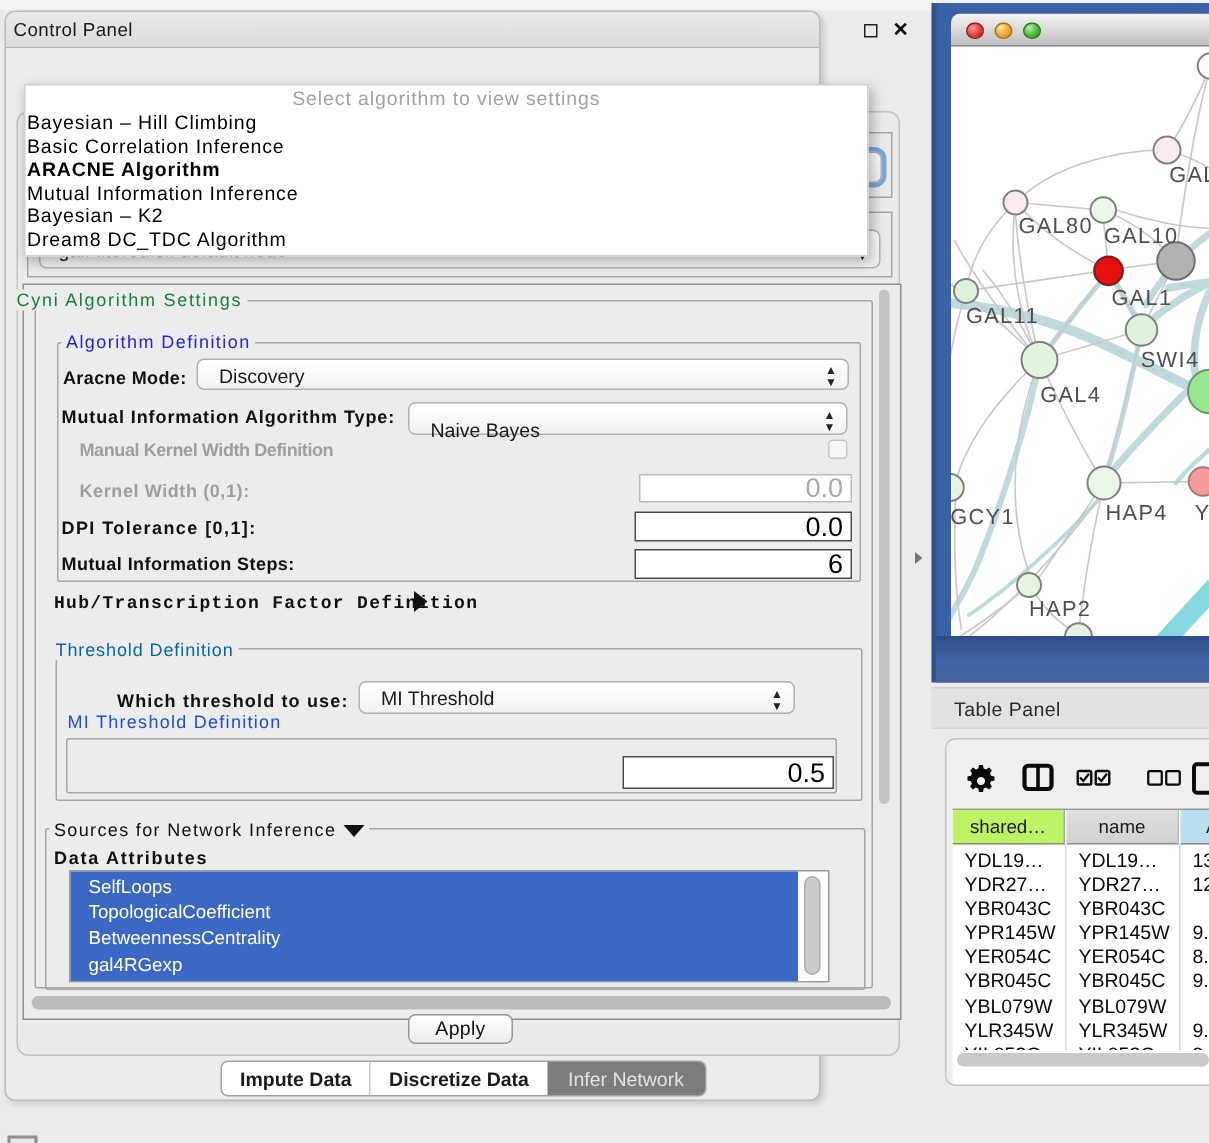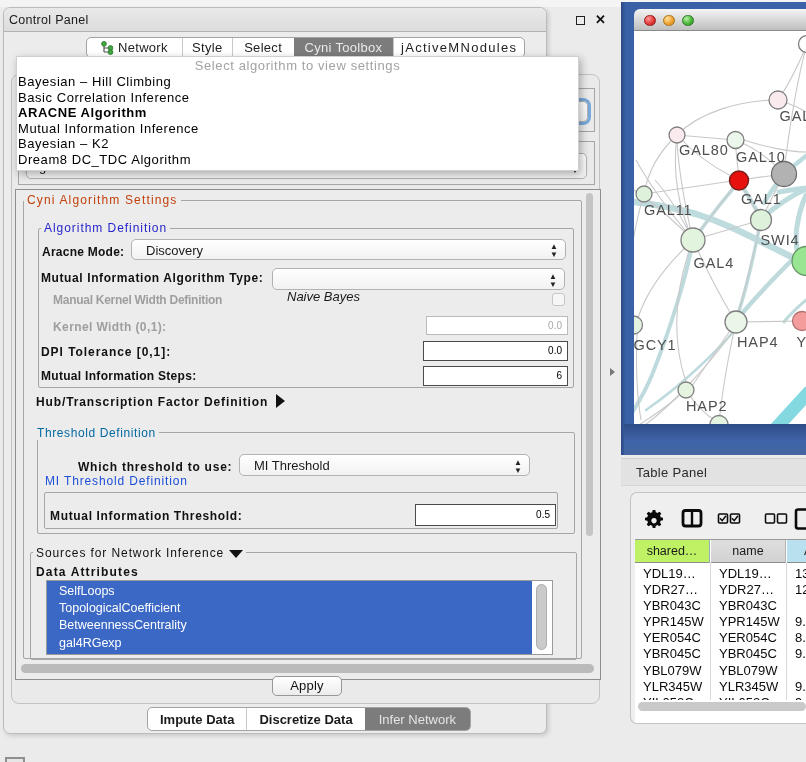--- a/index.html
+++ b/index.html
@@ -4,118 +4,100 @@
 <style>
 * { margin:0; padding:0; box-sizing:border-box; }
 html,body { width:806px; height:762px; overflow:hidden; }
 body { font-family:"Liberation Sans", sans-serif; background:#ebebeb; position:relative; }
 .abs { position:absolute; }
 .gray { color:#9b9b9b;padding-left:12px; }
 .lbl { font-size:12px; font-weight:bold; color:#111; letter-spacing:0.25px; white-space:nowrap; }
 .lbl.gray { color:#9e9e9e; }
 .combo { background:linear-gradient(#ffffff,#f2f2f2); border:1px solid #b2b2b2; border-radius:5px; font-size:13px; color:#1a1a1a; }
 .combo .ar { position:absolute; right:7px; top:0; height:100%; font-size:8px; color:#222; line-height:1; }
-.field { background:#fff; border:1px solid #4a4a4a; font-size:10px; color:#000; text-align:right; padding-right:5px; }
+.field { background:#fff; border:1px solid #4a4a4a; font-size:18px; color:#000; text-align:right; padding-right:5px; }
 .gbox { border:1px solid #a6a6a6; border-radius:2px; }
 .gtitle { position:absolute; font-size:12px; letter-spacing:0.25px; background:#ececec; padding:0 3px; white-space:nowrap; }
 </style>
 </head>
 <body>
 
 <div class="abs" style="left:0;top:0;width:806px;height:7px;background:#f4f4f4;"></div>
 
 <div class="abs" id="cp" style="left:3px;top:7px;width:544px;height:727px;background:#ececec;border:1px solid #bcbcbc;border-radius:7px;box-shadow:2px 2px 4px rgba(0,0,0,0.14);">
 
   <div class="abs" style="left:0;top:0;width:100%;height:24px;background:linear-gradient(#e9e9e9,#dcdcdc);border-bottom:1px solid #b3b3b3;border-radius:7px 7px 0 0;"></div>
   <div class="abs" style="left:5px;top:5px;font-size:12.5px;color:#1a1a1a;letter-spacing:0.3px;">Control Panel</div>
   <div class="abs" style="left:572px;top:8px;width:9px;height:9px;border:1.5px solid #222;"></div>
   <div class="abs" style="left:591px;top:4px;font-size:13px;font-weight:bold;color:#111;">✕</div>
 
-  <div class="abs" style="left:82px;top:29px;width:439px;height:21px;background:#fff;border:1px solid #a3a3a3;border-radius:5px;overflow:hidden;display:flex;font-size:13px;color:#222;letter-spacing:0.3px;">
-    <div style="width:96px;height:100%;display:flex;align-items:center;justify-content:center;border-right:1px solid #c9c9c9;">
-      <svg width="13" height="14" viewBox="0 0 13 14" style="margin-right:4px;">
-        <line x1="3" y1="3" x2="3" y2="11" stroke="#555" stroke-width="1.2"></line>
-        <line x1="3" y1="7" x2="9" y2="7" stroke="#555" stroke-width="1.2"></line>
-        <line x1="3" y1="11" x2="9" y2="11" stroke="#555" stroke-width="1.2"></line>
-        <circle cx="3" cy="2.8" r="2.4" fill="#44a544" stroke="#2a7a2a" stroke-width="0.8"></circle>
-        <circle cx="9.5" cy="7" r="2.4" fill="#44a544" stroke="#2a7a2a" stroke-width="0.8"></circle>
-        <circle cx="9.5" cy="11.2" r="2.4" fill="#44a544" stroke="#2a7a2a" stroke-width="0.8"></circle>
-      </svg>
-      <span>Network</span>
-    </div>
-    <div style="width:50px;height:100%;display:flex;align-items:center;justify-content:center;border-right:1px solid #c9c9c9;">Style</div>
-    <div style="width:61px;height:100%;display:flex;align-items:center;justify-content:center;">Select</div>
-    <div style="width:100px;height:100%;display:flex;align-items:center;justify-content:center;background:#7c7c7c;color:#e9e9e9;">Cyni Toolbox</div>
-    <div style="width:131px;height:100%;display:flex;align-items:center;justify-content:center;border-left:1px solid #c9c9c9;letter-spacing:1.3px;">jActiveMNodules</div>
-  </div>
 
   <div class="abs" style="left:7px;top:66px;width:589px;height:630px;background:#eaeaea;border:1px solid #c2c2c2;border-radius:8px;"></div>
 
   <div class="abs" style="left:14px;top:80px;width:577px;height:44px;border:1px solid #a5a5a5;"></div>
 
   <div class="abs combo" style="left:24px;top:93px;width:560px;height:21px;box-shadow:0 0 0 3px rgba(90,152,214,0.8);"></div>
 
   <div class="abs" style="left:14px;top:133px;width:577px;height:44px;border:1px solid #a5a5a5;"></div>
   <div class="abs combo" style="left:22px;top:145px;width:561px;height:26px;">
     <span style="position:absolute;left:12px;top:5px;">galFiltered.sif default node</span>
     <span class="ar" style="top:5px;">▲<br>▼</span>
   </div>
 
   <div class="abs" style="left:11px;top:181px;width:586px;height:491px;border:1px solid #8e8e8e;background:#ececec;"></div>
 
   <div class="abs" style="left:582px;top:185px;width:7px;height:343px;background:#c4c4c4;border-radius:4px;"></div>
 
   <div class="abs" style="left:17px;top:656px;width:573px;height:9px;background:#bbbbbb;border-radius:5px;"></div>
 
   <div class="abs gbox" style="left:19px;top:192px;width:559px;height:459px;"></div>
-  <div class="gtitle" style="left:20px;top:185px;color:#c2410c;letter-spacing:1.15px;">Cyni Algorithm Settings</div>
+  <div class="gtitle" style="left:4px;top:185px;color:#15803d;letter-spacing:1.15px;">Cyni Algorithm Settings</div>
 
   <div class="abs gbox" style="left:34px;top:220px;width:536px;height:160px;"></div>
   <div class="gtitle" style="left:37px;top:213px;color:#2626cc;letter-spacing:0.95px;">Algorithm Definition</div>
 
   <div class="abs lbl" style="left:38px;top:237px;">Aracne Mode:</div>
   <div class="abs combo" style="left:127px;top:231px;width:435px;height:21px;">
     <span style="position:absolute;left:14px;top:3px;">Discovery</span>
     <span class="ar" style="top:3px;">▲<br>▼</span>
   </div>
 
   <div class="abs lbl" style="left:37px;top:263px;letter-spacing:0.6px;">Mutual Information Algorithm Type:</div>
   <div class="abs combo" style="left:268px;top:260px;width:293px;height:22px;">
-    <span style="position:absolute;left:14px;top:20px;font-style:italic;">Naive Bayes</span>
+    <span style="position:absolute;left:14px;top:10px;">Naive Bayes</span>
     <span class="ar" style="top:4px;">▲<br>▼</span>
   </div>
 
   <div class="abs lbl gray" style="left:37px;top:285px;letter-spacing:-0.27px;">Manual Kernel Width Definition</div>
   <div class="abs" style="left:548px;top:285px;width:13px;height:13px;border:1px solid #c6c6c6;border-radius:3px;background:#f6f6f6;"></div>
 
   <div class="abs lbl gray" style="left:37px;top:312px;letter-spacing:0.4px;">Kernel Width (0,1):</div>
   <div class="abs field" style="left:422px;top:308px;width:142px;height:19px;border:1px solid #bbbbbb;color:#a8a8a8;line-height:17px;">0.0</div>
 
   <div class="abs lbl" style="left:37px;top:337px;letter-spacing:0.95px;">DPI Tolerance [0,1]:</div>
   <div class="abs field" style="left:419px;top:333px;width:145px;height:20px;line-height:18px;">0.0</div>
 
   <div class="abs lbl" style="left:37px;top:361px;letter-spacing:0.3px;">Mutual Information Steps:</div>
   <div class="abs field" style="left:419px;top:358px;width:145px;height:20px;line-height:18px;">6</div>
 
-  <div class="abs lbl" style="left:32px;top:387px;letter-spacing:0.88px;">Hub/Transcription Factor Definition</div>
+  <div class="abs lbl" style="left:32px;top:387px;letter-spacing:0.88px;font-family:Liberation Mono, monospace;">Hub/Transcription Factor Definition</div>
   <div class="abs" style="left:272px;top:386px;width:0;height:0;border-left:9px solid #111;border-top:7px solid transparent;border-bottom:7px solid transparent;"></div>
 
   <div class="abs gbox" style="left:33px;top:424px;width:538px;height:102px;"></div>
   <div class="gtitle" style="left:30px;top:418px;color:#0369a1;letter-spacing:0.6px;">Threshold Definition</div>
 
   <div class="abs lbl" style="left:74px;top:452px;letter-spacing:0.77px;">Which threshold to use:</div>
   <div class="abs combo" style="left:235px;top:446px;width:291px;height:22px;text-decoration:underline;">
     <span style="position:absolute;left:14px;top:3px;">MI Threshold</span>
     <span class="ar" style="top:4px;">▲<br>▼</span>
   </div>
 
   <div class="abs gbox" style="left:40px;top:484px;width:514px;height:37px;"></div>
   <div class="gtitle" style="left:38px;top:466px;color:#1d4ed8;letter-spacing:0.85px;text-align:center;">MI Threshold Definition</div>
 
-  <div class="abs lbl" style="left:46px;top:501px;letter-spacing:0.66px;">Mutual Information Threshold:</div>
   <div class="abs field" style="left:411px;top:496px;width:141px;height:22px;line-height:20px;">0.5</div>
 
   <div class="abs gbox" style="left:26px;top:544px;width:547px;height:108px;"></div>
   <div class="gtitle" style="left:29px;top:538px;color:#111;letter-spacing:0.9px;">Sources for Network Inference<span style="display:inline-block;width:0;height:0;border-top:8px solid #111;border-left:7px solid transparent;border-right:7px solid transparent;margin-left:5px;vertical-align:-1px;"></span></div>
 
   <div class="abs lbl" style="left:32px;top:557px;letter-spacing:1.15px;">Data Attributes</div>
 
   <div class="abs" style="left:42px;top:572px;width:507px;height:75px;border:1px solid #9a9a9a;background:#fff;"></div>
   <div class="abs" style="left:43px;top:573px;width:485px;height:73px;background:#3b68c5;"></div>
   <div class="abs" style="left:55px;top:575px;font-size:12.5px;color:#fff;line-height:17.2px;white-space:pre;">SelfLoops

